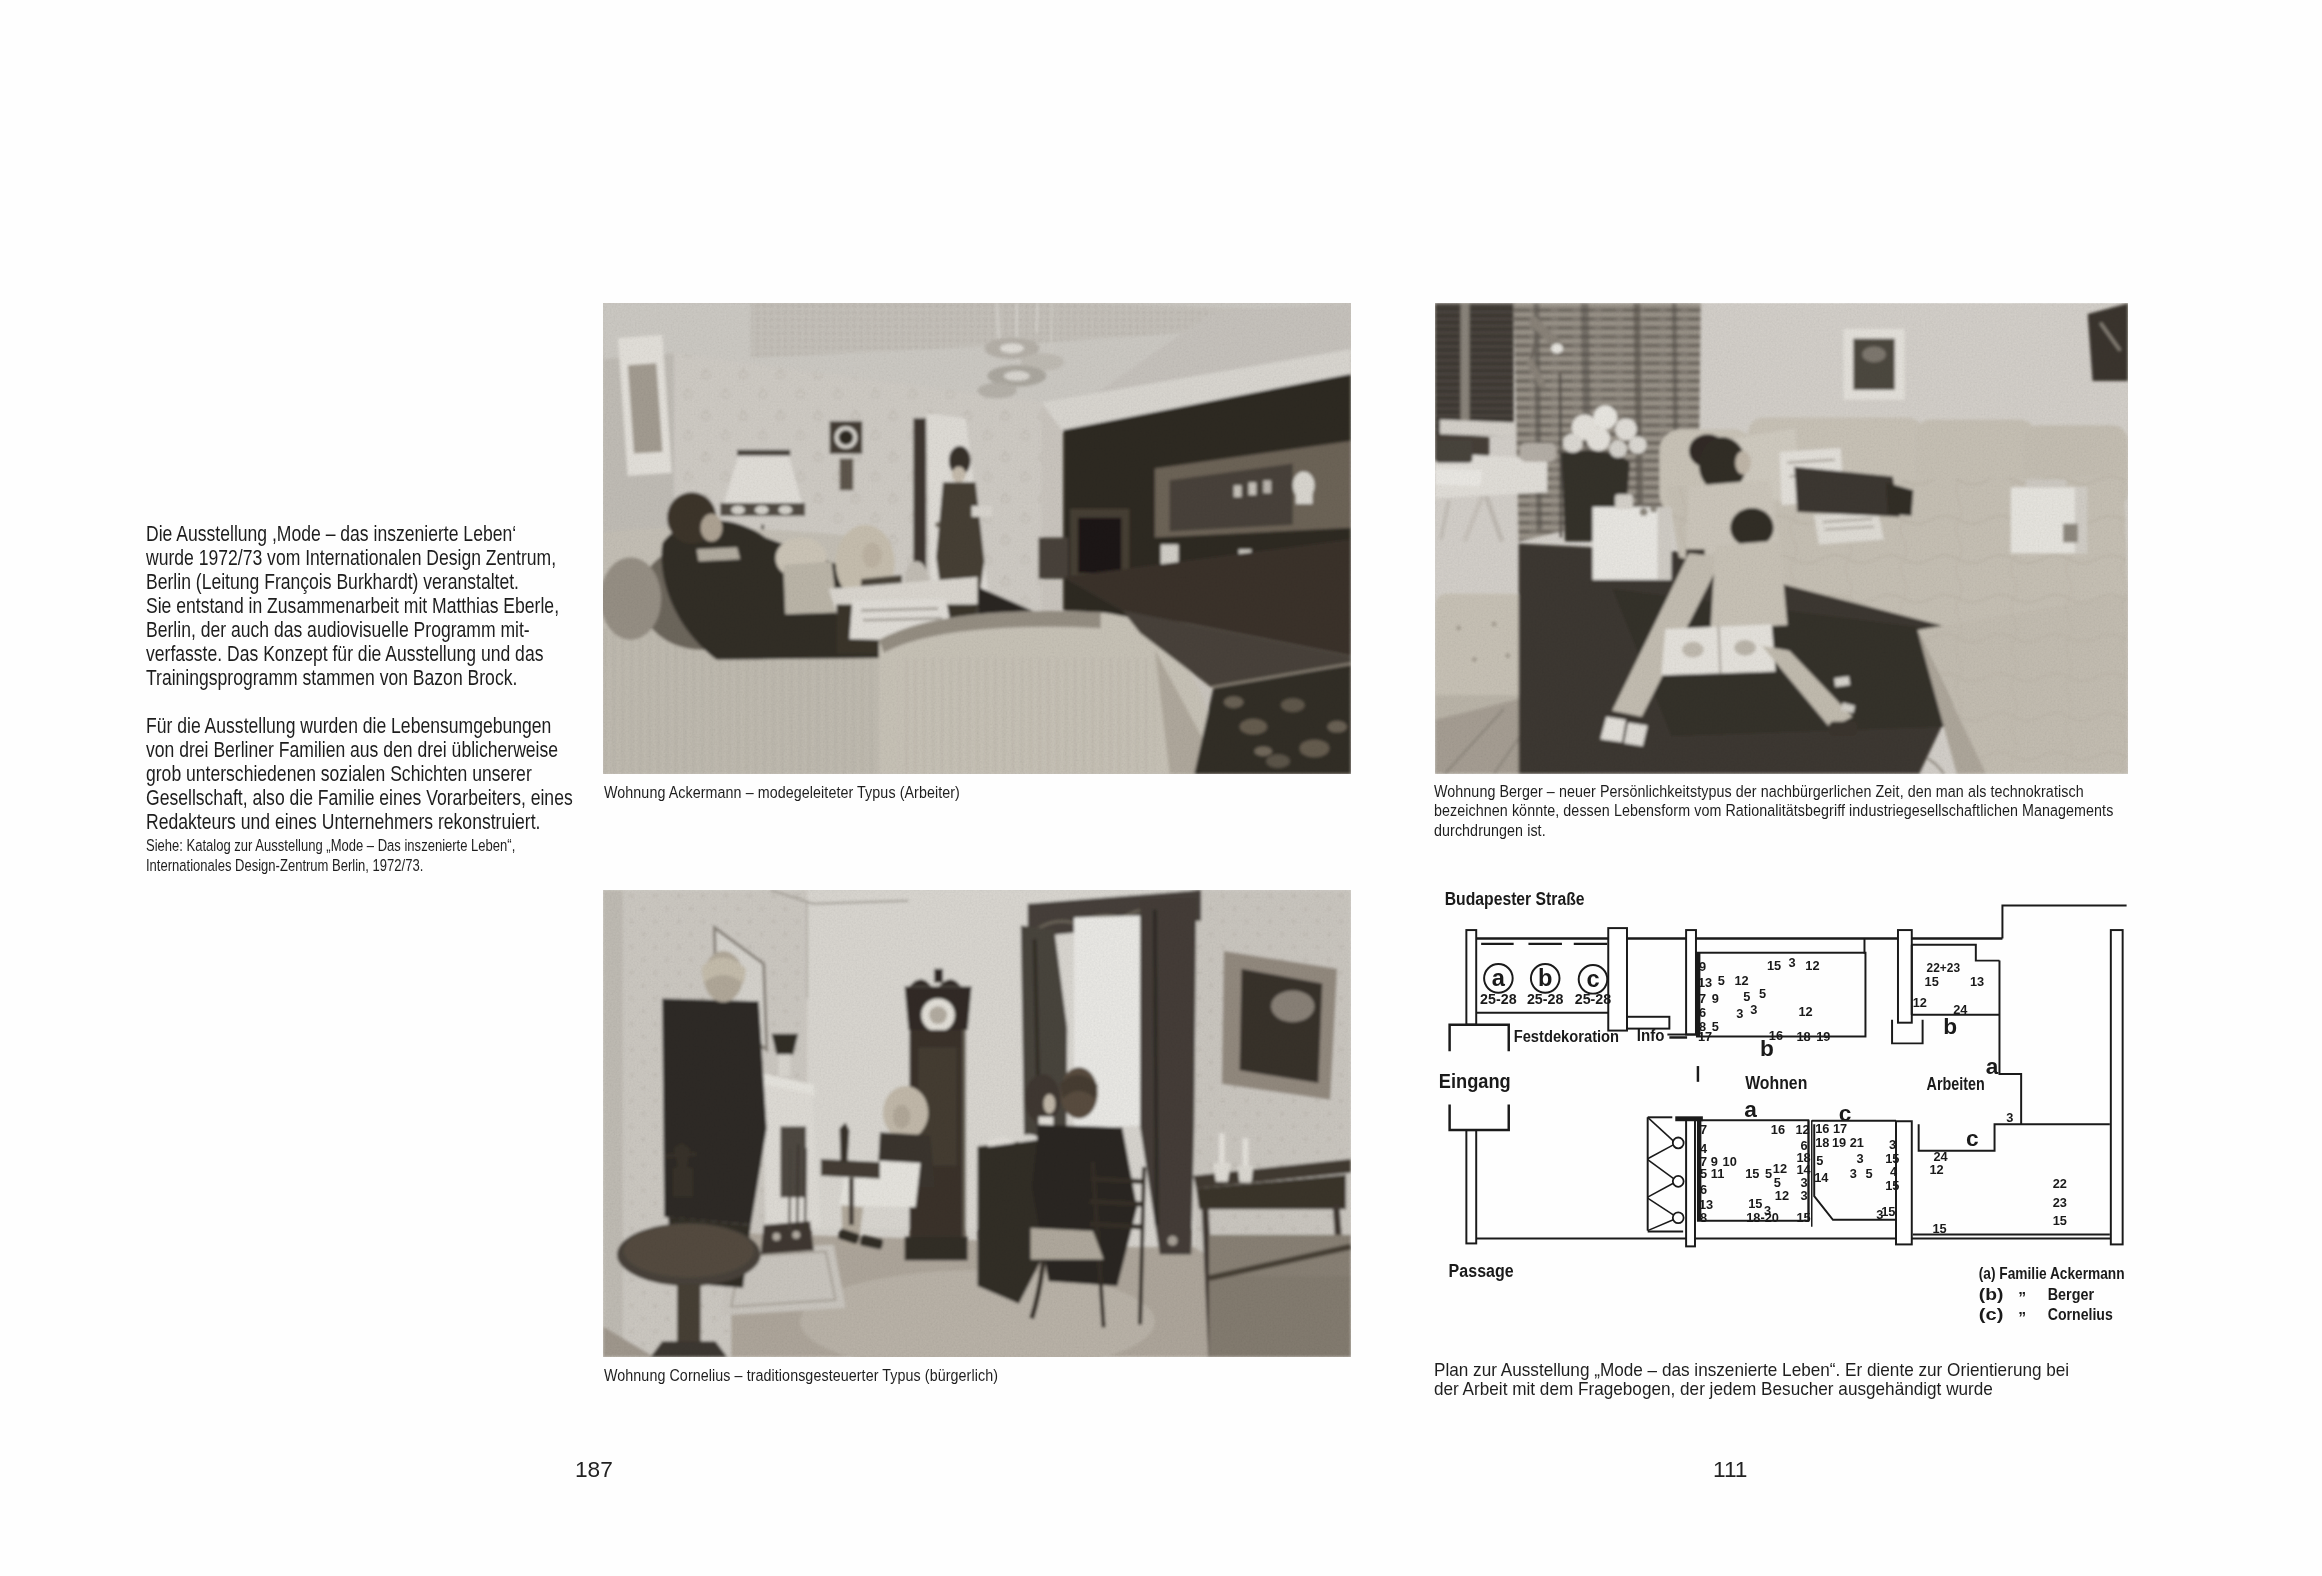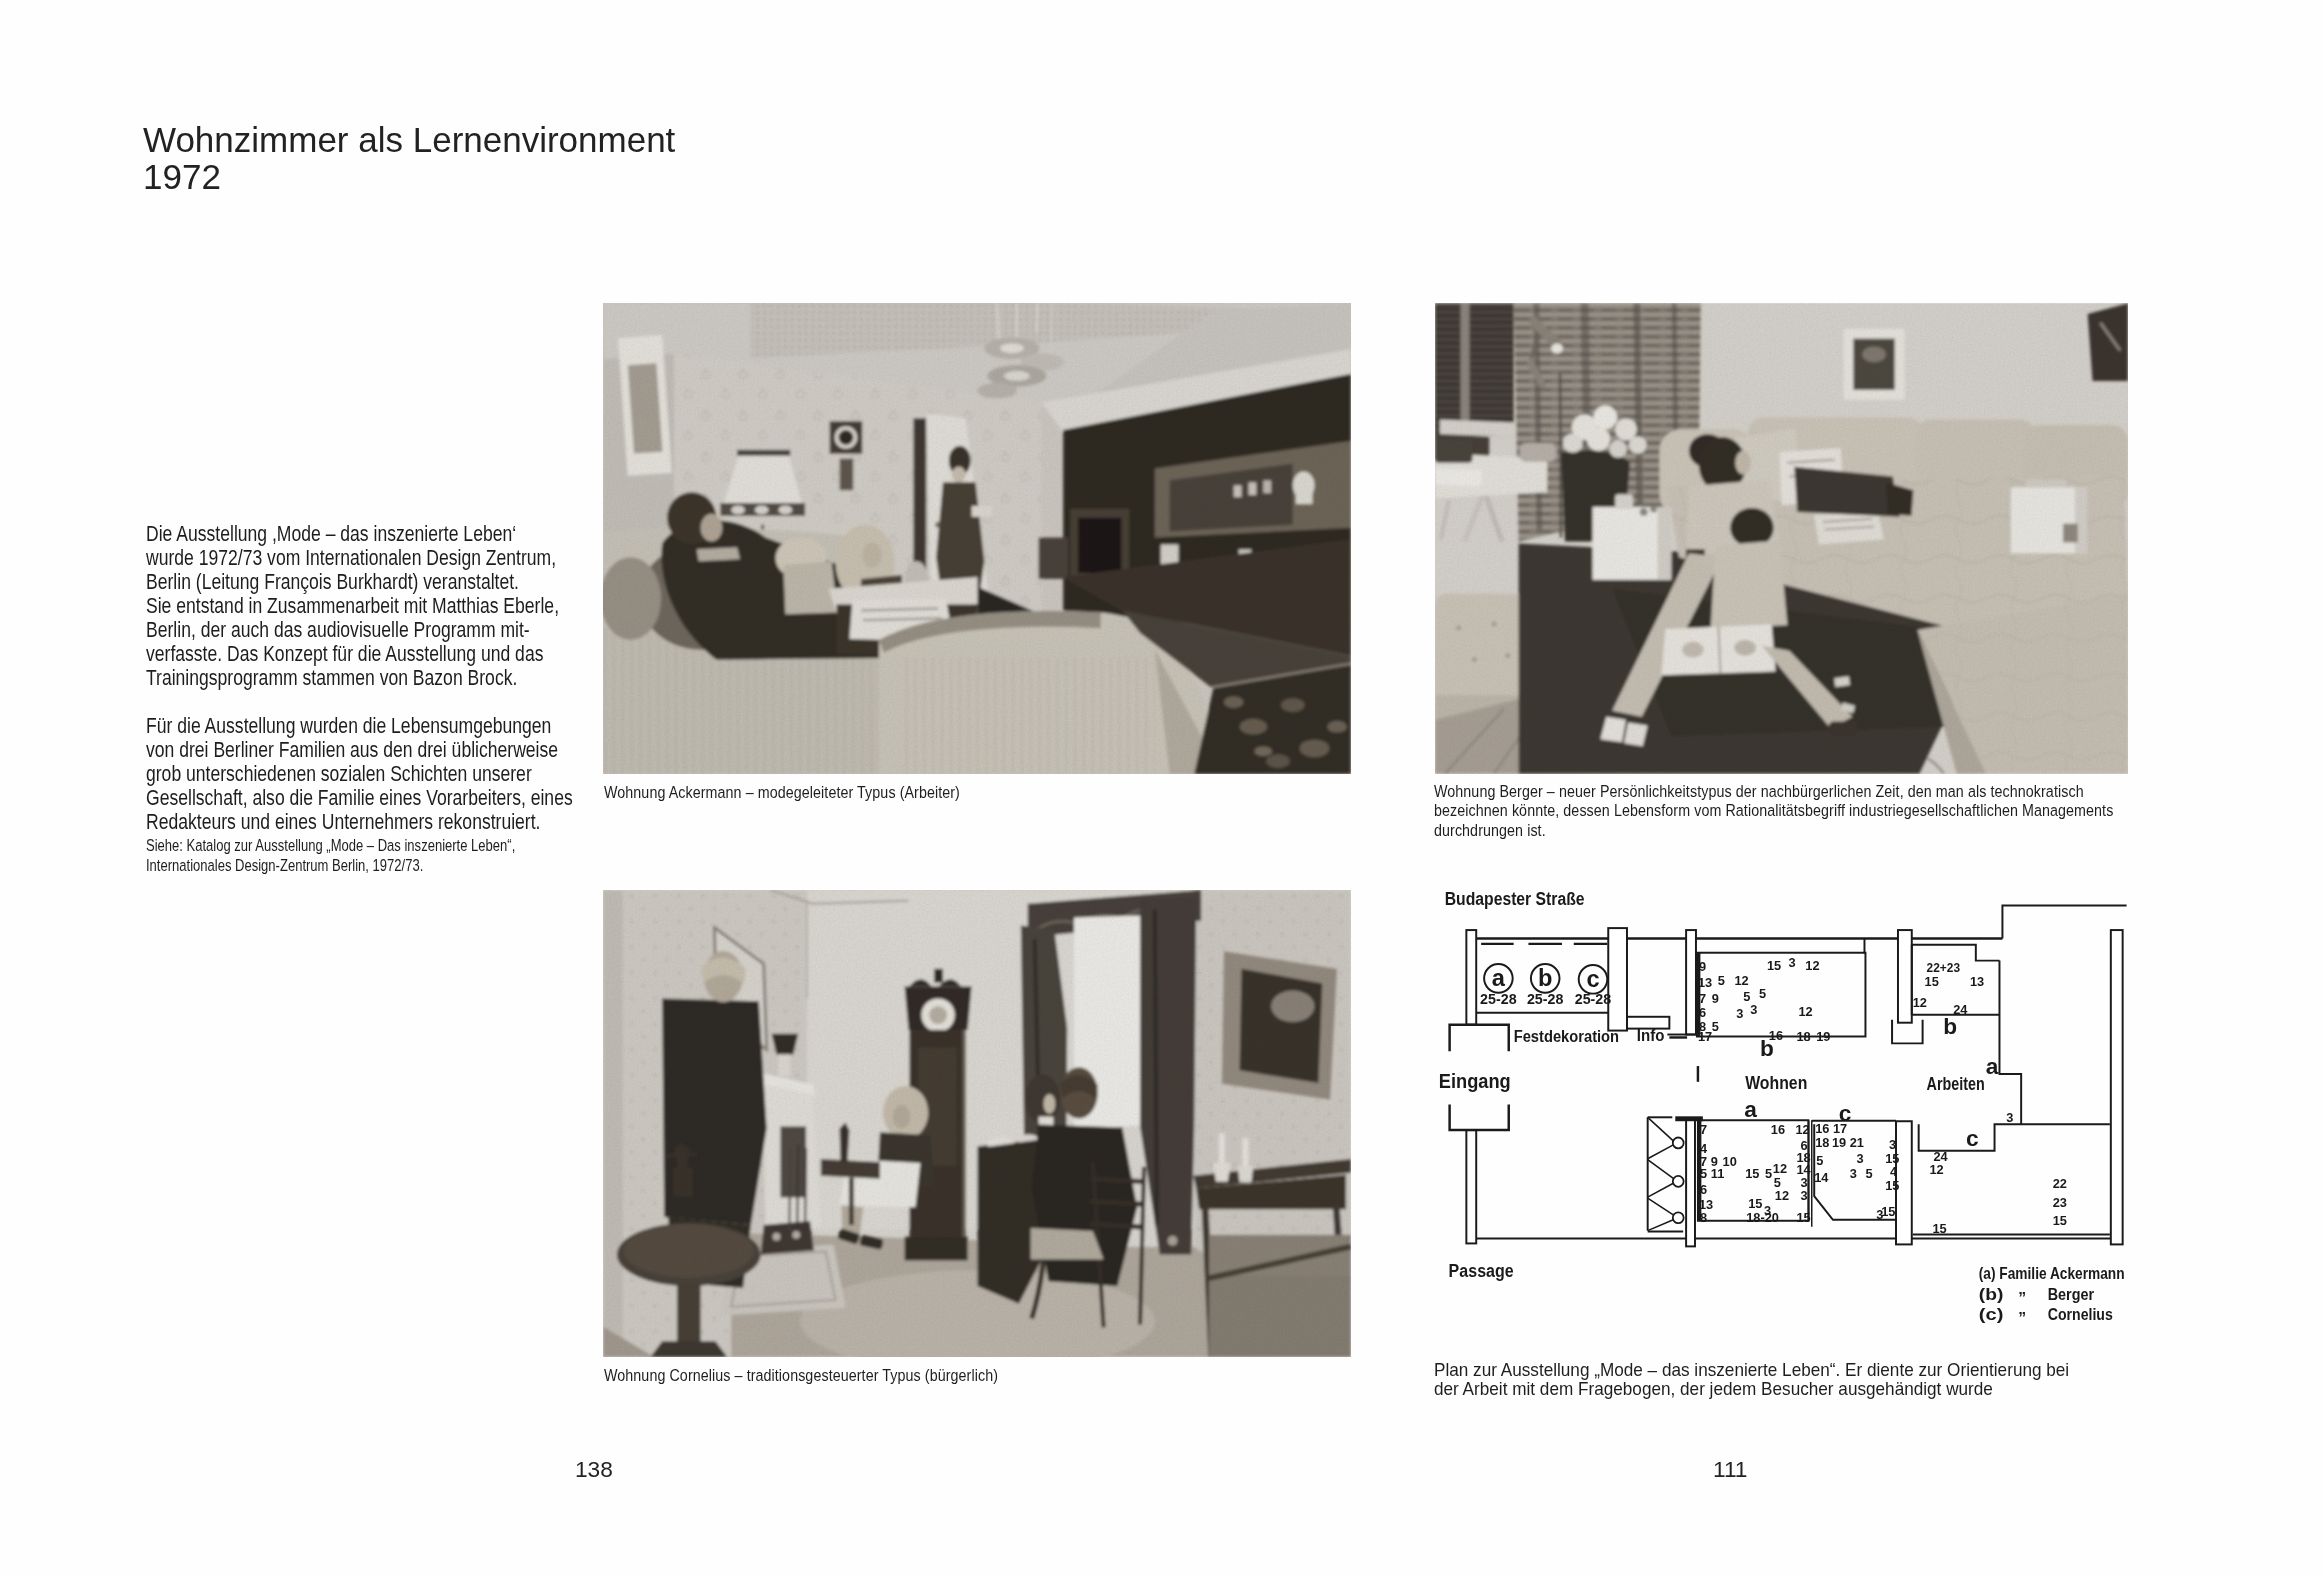--- a/index.html
+++ b/index.html
@@ -5,21 +5,20 @@
   html,body{margin:0;padding:0;background:#ffffff;}
   #page{position:relative;width:2323px;height:1576px;background:#fefefe;overflow:hidden;
         font-family:"Liberation Sans",sans-serif;color:#1c1c1c;}
   .abs{position:absolute;}
   .cap{font-size:16.7px;line-height:19.3px;letter-spacing:0.1px;color:#1e1e1e;}
 </style>
 </head>
 <body>
 <div id="page">
 
-<div class="abs" style="left:143px;top:121px;font-size:35px;line-height:37px;letter-spacing:0px;color:#222;">Wohnzimmer als Lernenvironment<br>1972</div>
 
 <div class="abs" style="left:146px;top:522px;width:552px;font-size:21.7px;line-height:24px;letter-spacing:0px;color:#1d1d1d;transform:scaleX(0.81);transform-origin:left top;white-space:nowrap;">Die Ausstellung ,Mode – das inszenierte Leben‘<br>wurde 1972/73 vom Internationalen Design Zentrum,<br>Berlin (Leitung François Burkhardt) veranstaltet.<br>Sie entstand in Zusammenarbeit mit Matthias Eberle,<br>Berlin, der auch das audiovisuelle Programm mit-<br>verfasste. Das Konzept für die Ausstellung und das<br>Trainingsprogramm stammen von Bazon Brock.<br><br>Für die Ausstellung wurden die Lebensumgebungen<br>von drei Berliner Familien aus den drei üblicherweise<br>grob unterschiedenen sozialen Schichten unserer<br>Gesellschaft, also die Familie eines Vorarbeiters, eines<br>Redakteurs und eines Unternehmers rekonstruiert.</div>
 
 <div class="abs" style="left:146px;top:836px;font-size:16.3px;line-height:19.5px;color:#1e1e1e;transform:scaleX(0.80);transform-origin:left top;white-space:nowrap;">Siehe: Katalog zur Ausstellung „Mode – Das inszenierte Leben“,<br>Internationales Design-Zentrum Berlin, 1972/73.</div>
 
 <svg class="abs" style="left:603px;top:303px;" width="748" height="471" viewBox="0 0 759 478">
 <defs>
   <filter id="pb1" x="-4%" y="-4%" width="108%" height="108%">
           <feGaussianBlur stdDeviation="1.6"></feGaussianBlur>
         </filter>
@@ -749,18 +748,18 @@
   <text x="1958" y="1192">12</text>
   <text x="2083" y="1206">22</text>
   <text x="2083" y="1225">23</text>
   <text x="2083" y="1243">15</text>
   <text x="1961" y="1251">15</text>
 </g>
 </svg>
 
 <div class="abs" style="left:1434px;top:1361px;font-size:17.7px;line-height:19.3px;color:#1e1e1e;transform:scaleX(0.97);transform-origin:left top;white-space:nowrap;">Plan zur Ausstellung „Mode – das inszenierte Leben“. Er diente zur Orientierung bei<br>der Arbeit mit dem Fragebogen, der jedem Besucher ausgehändigt wurde</div>
 
-<div class="abs" style="left:575px;top:1456px;font-size:22.7px;color:#222;">138</div>
+<div class="abs" style="left:575px;top:1456px;font-size:22.7px;color:#222;">187</div>
 
 <div class="abs" style="left:1713px;top:1456px;font-size:22.7px;color:#222;">111</div>
 
 </div>
 
 
 </body></html>

